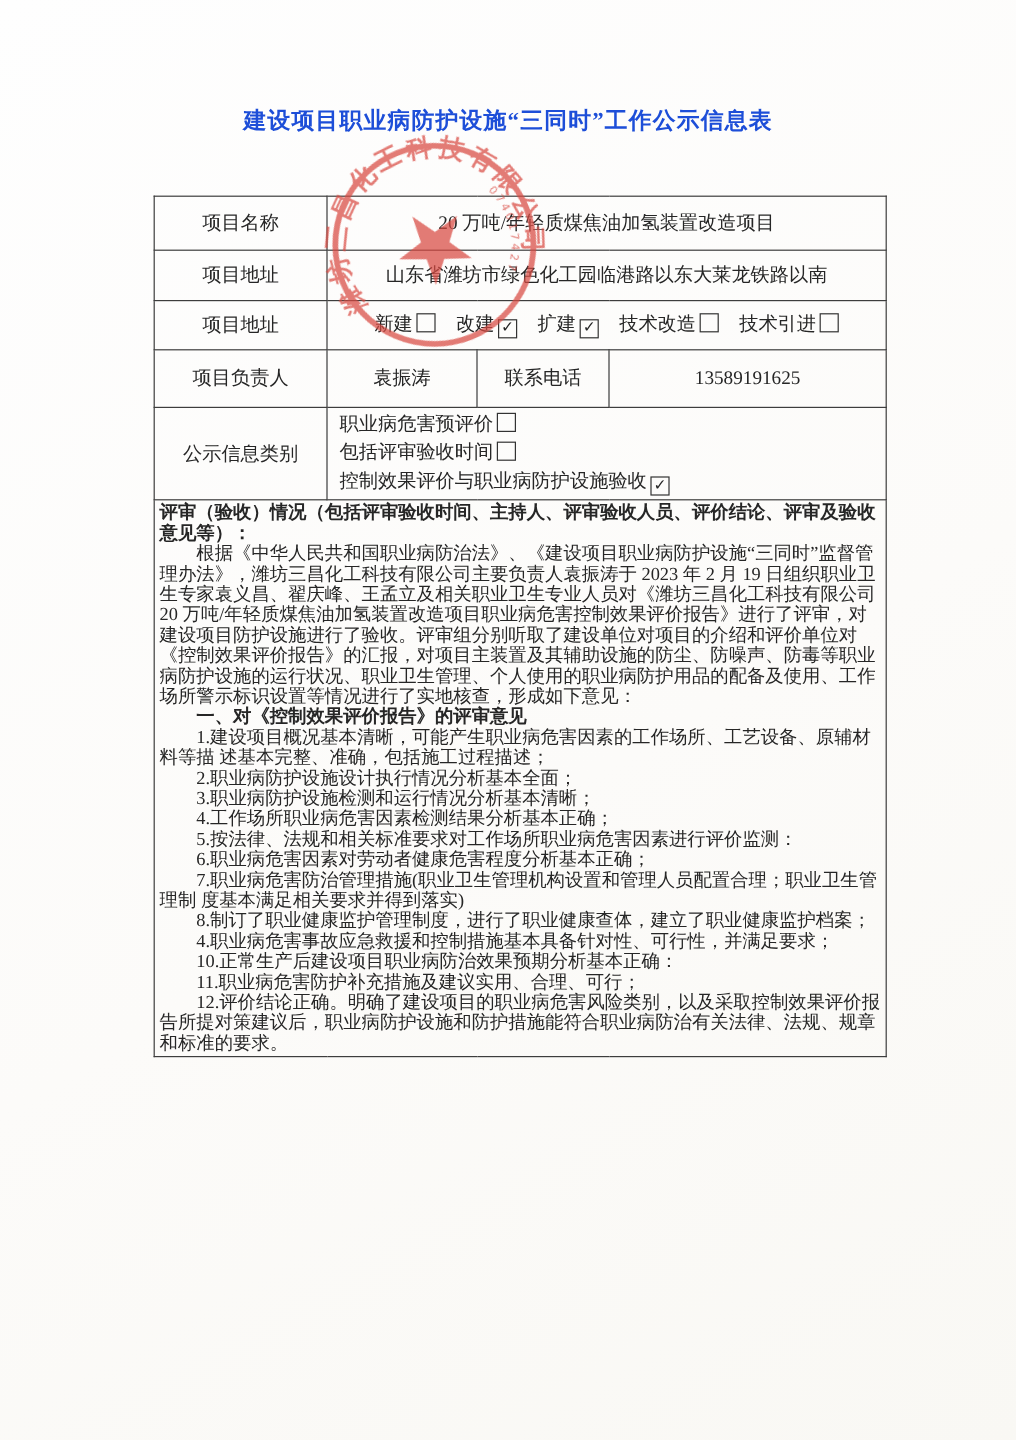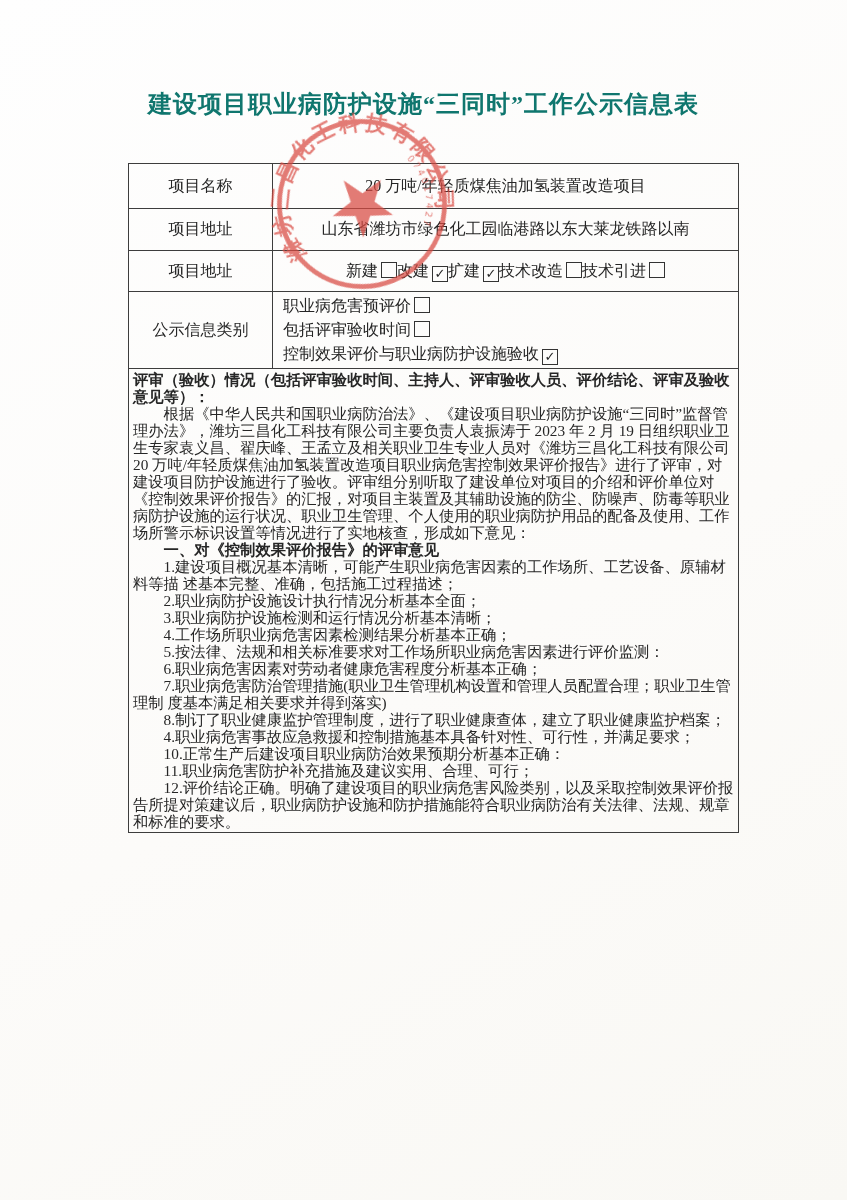--- a/index.html
+++ b/index.html
@@ -4,37 +4,37 @@
 <style>
   html,body{margin:0;padding:0;}
   body{
     width:847px;height:1200px;position:relative;overflow:hidden;
     background:linear-gradient(150deg,#fefefe 0%,#fcfbf9 55%,#f9f8f4 100%);
     font-family:"Liberation Serif","DejaVu Serif",serif;
     color:#262626;
   }
   .page-title{
     position:absolute;top:88px;left:0;width:100%;
-    text-align:center;font-size:24px;font-weight:bold;letter-spacing:1px;
-    color:#0f766e;
+    text-align:center;font-size:19px;font-weight:bold;letter-spacing:1px;
+    color:#1d4ed8;
   }
   table.info{
     position:absolute;left:128px;top:163px;width:610px;
     border-collapse:collapse;table-layout:fixed;
   }
   table.info td{
     border:1.6px solid #3d3d3d;
     font-size:16px;vertical-align:middle;padding:2px 4px;
     word-break:break-all;
   }
   .lbl{text-align:center;}
   .ctr{text-align:center;}
   tr.r1{height:45px;} tr.r2{height:42px;} tr.r3{height:41px;}
   tr.r4{height:48px;} tr.r5{height:76px;} tr.r6{height:68px;}
-  .optrow{display:flex;justify-content:center;gap:0;flex-wrap:nowrap;}
+  .optrow{display:flex;justify-content:center;gap:17px;flex-wrap:nowrap;}
   .opt{white-space:nowrap;}
   .box{
     display:inline-block;width:14px;height:14px;border:1.6px solid #333;
     margin-left:3px;vertical-align:-2px;line-height:13px;text-align:center;
     font-size:13px;font-weight:bold;font-family:"DejaVu Sans",sans-serif;
   }
   .optlist{padding-left:6px;}
   .optlist .opt{display:block;line-height:24px;white-space:normal;}
   .rv-cell{vertical-align:top;padding:6px 10px 10px 10px;}
   .rv p{margin:0;line-height:17px;font-size:15.3px;}
@@ -73,20 +73,26 @@
     <td colspan="3">
       <div class="optrow">
             <span class="opt"><span>新建</span><span class="box"></span></span>
             <span class="opt"><span>改建</span><span class="box">✓</span></span>
             <span class="opt"><span>扩建</span><span class="box">✓</span></span>
             <span class="opt"><span>技术改造</span><span class="box"></span></span>
             <span class="opt"><span>技术引进</span><span class="box"></span></span>
           </div>
     </td>
   </tr>
+  <tr class="r4">
+    <td class="lbl">项目负责人</td>
+    <td class="ctr">袁振涛</td>
+    <td class="lbl">联系电话</td>
+    <td class="ctr">13589191625</td>
+  </tr>
   <tr class="r5">
     <td class="lbl">公示信息类别</td>
     <td colspan="3">
       <div class="optlist">
             <span class="opt"><span>职业病危害预评价</span><span class="box"></span></span>
             <span class="opt"><span>包括评审验收时间</span><span class="box"></span></span>
             <span class="opt"><span>控制效果评价与职业病防护设施验收</span><span class="box">✓</span></span>
           </div>
     </td>
   </tr>

